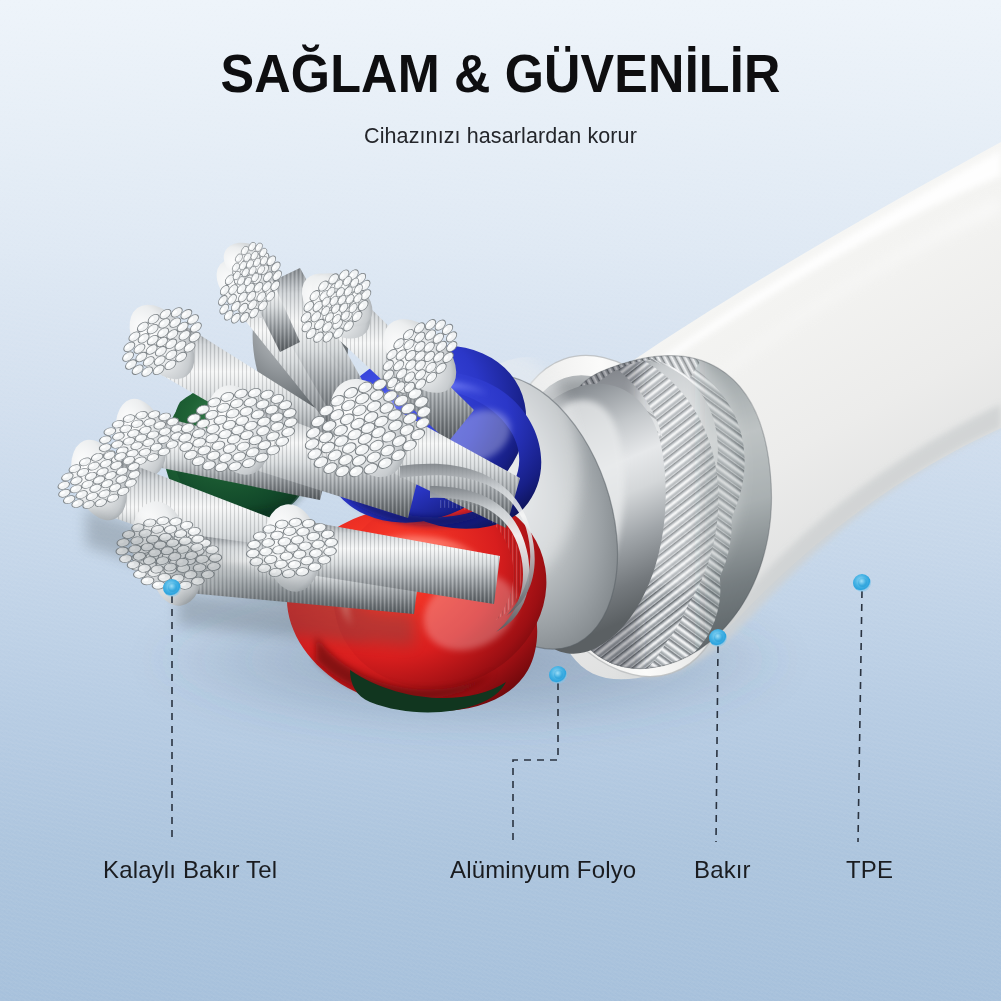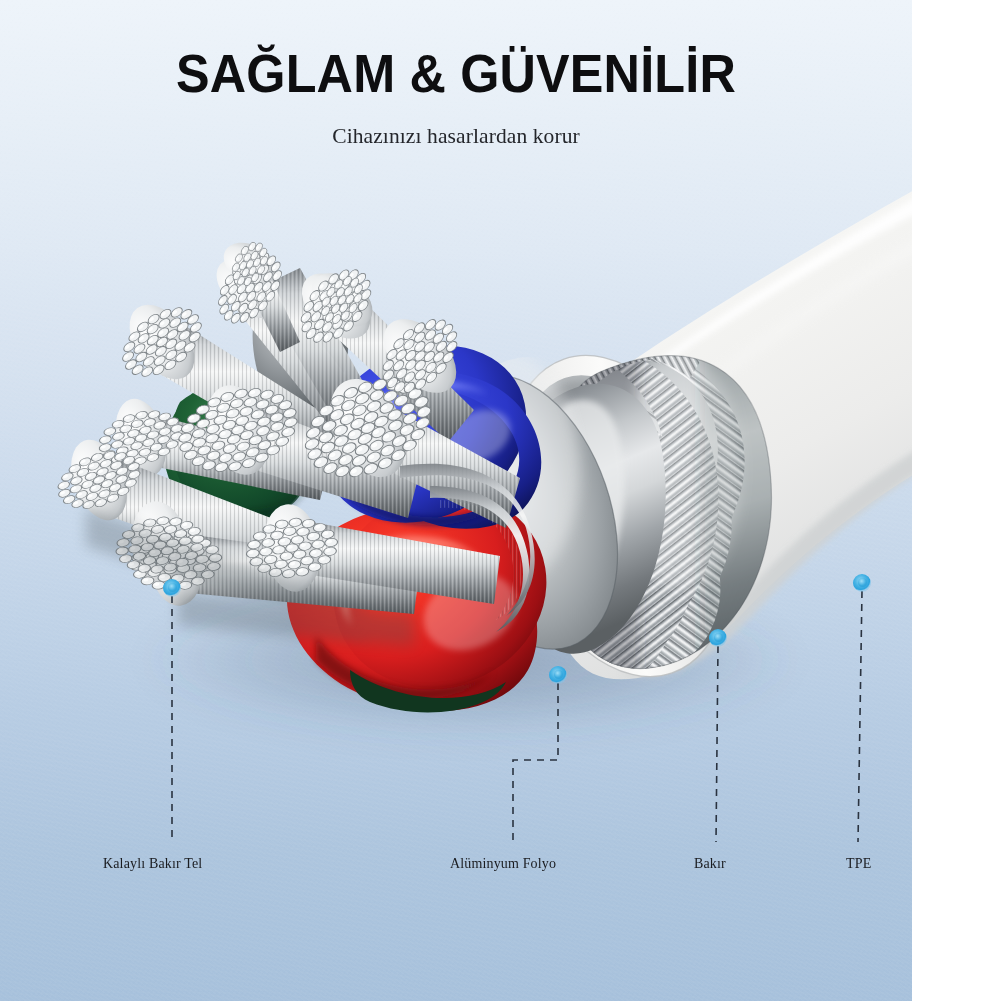--- a/index.html
+++ b/index.html
@@ -2,21 +2,21 @@
 <html><head>
 <meta charset="utf-8">
 <style>
   html, body {
     margin: 0;
     padding: 0;
     background: #ffffff;
   }
   #page {
     position: relative;
-    width: 912px;
+    width: 1001px;
     height: 1001px;
     overflow: hidden;
     font-family: "Liberation Sans", sans-serif;
     background: linear-gradient(to bottom,
         #eef4fa 0%,
         #e7eff7 12%,
         #dfe9f4 25%,
         #d3e0ef 40%,
         #c6d7ea 55%,
         #b8cde4 70%,
@@ -56,21 +56,20 @@
     white-space: nowrap;
   }
   #subtitle {
     margin: 0;
     padding-top: 23px;
     font-size: 21.5px;
     font-weight: 400;
     color: #24262b;
     letter-spacing: .1px;
     white-space: nowrap;
-    font-family: Liberation Serif, serif;
   }
 
   
   #stage {
     position: absolute;
     inset: 0;
     z-index: 10;
   }
   #cable-svg { position: absolute; inset: 0; }
 
@@ -89,25 +88,24 @@
   .dot::after {
     content: "";
     position: absolute;
     left: 4.5px; top: 4px;
     width: 9px; height: 9px;
     border-radius: 50%;
     background: radial-gradient(circle at 40% 34%, #9fdef7 0%, #3aabe0 55%, #2796cf 100%);
   }
   .clabel {
     position: absolute;
-    font-size: 14px;
+    font-size: 24px;
     color: #1a1c20;
     white-space: nowrap;
     letter-spacing: .15px;
-    font-family: Liberation Serif, serif;
   }
 </style>
 </head>
 <body>
 
 <div id="page">
 
   <div id="texture"></div>
 
   <div id="stage">

